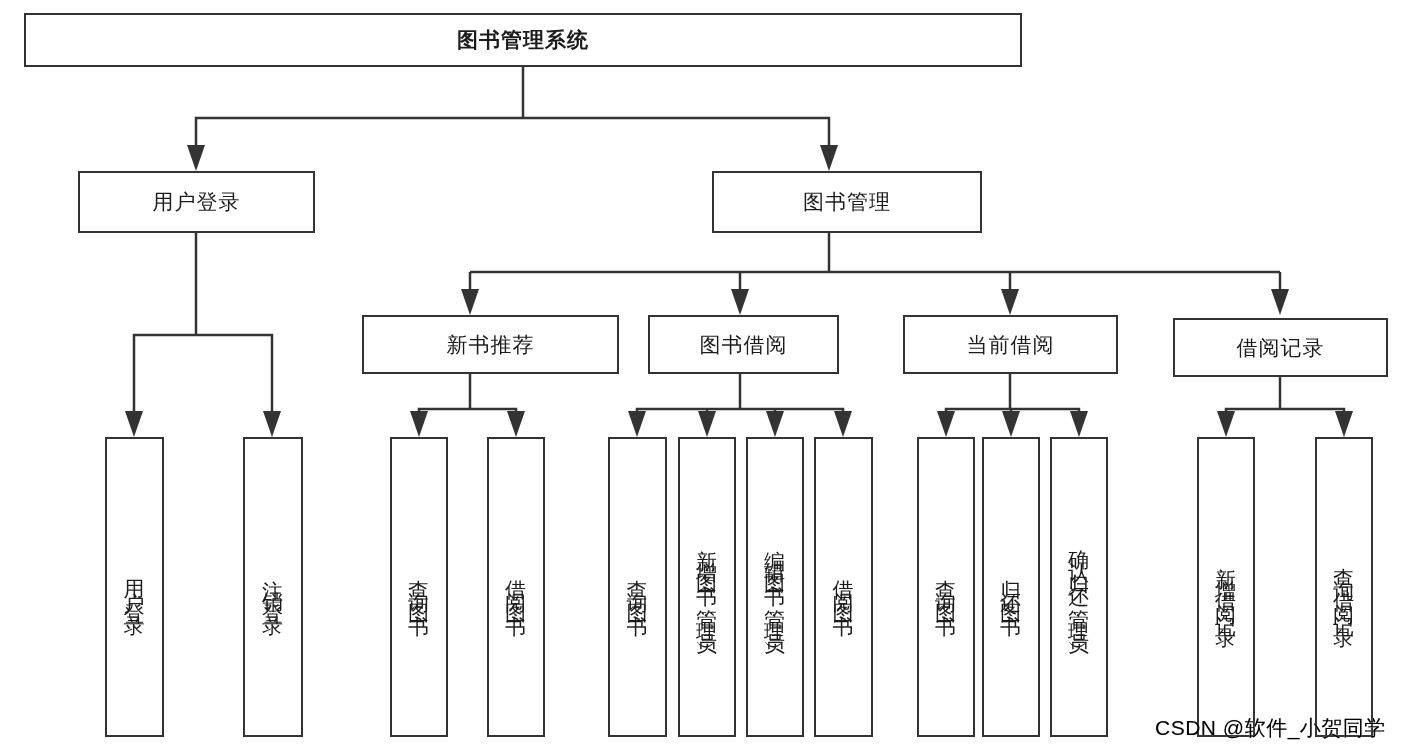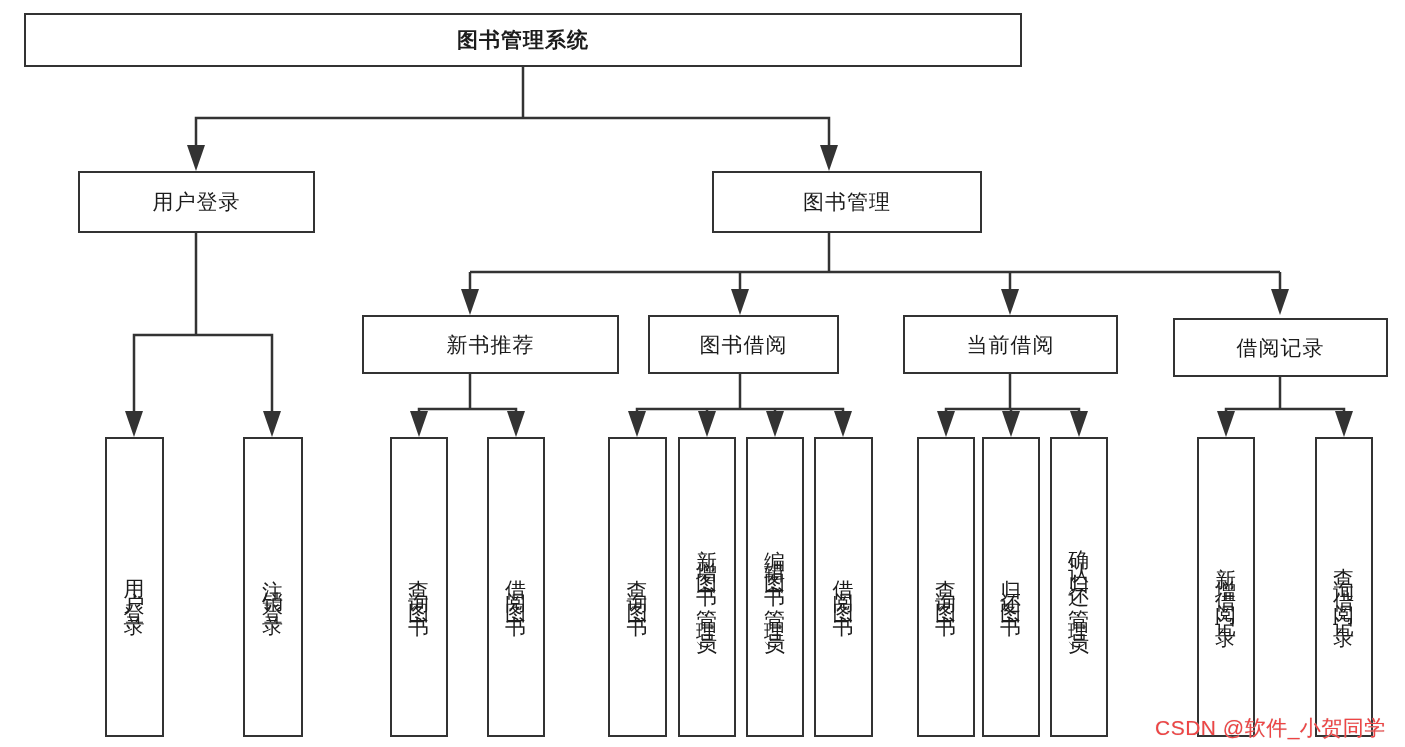--- a/index.html
+++ b/index.html
@@ -34,21 +34,21 @@
     text-orientation: mixed;
     letter-spacing: 12px;
     white-space: normal;
     line-height: 1;
   }
   .watermark {
     position: absolute;
     left: 1155px;
     top: 714px;
     font-size: 21px;
-    color: #ef4444;
+    color: #000000;
     letter-spacing: 0.5px;
     white-space: nowrap;
     text-shadow: 0 0 1px #c8c8c8;
   }
 </style>
 </head>
 <body>
 
 <div id="canvas">
 

